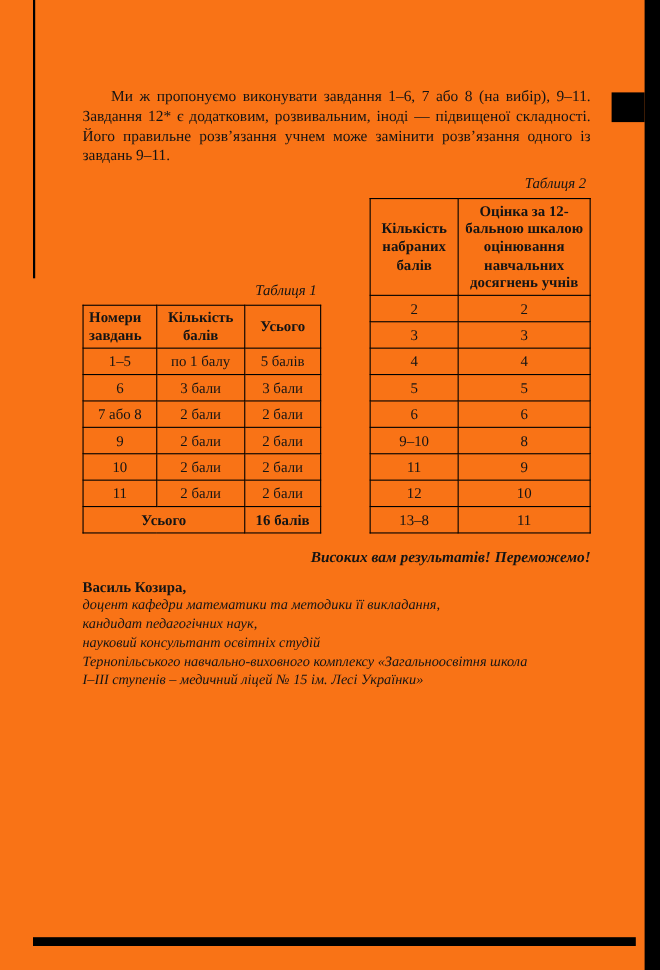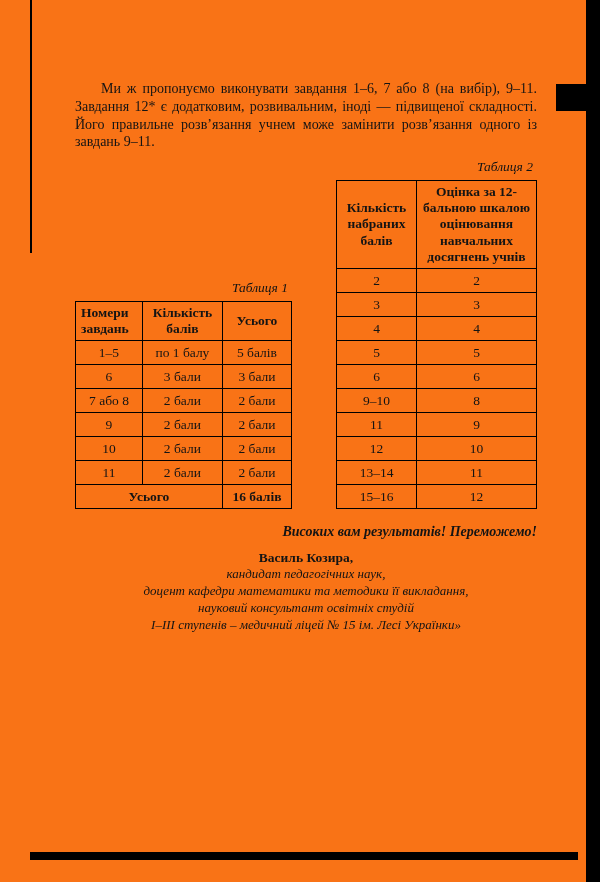--- a/index.html
+++ b/index.html
@@ -62,21 +62,21 @@
   .t2 col.c1 { width:40%; } .t2 col.c2 { width:60%; }
   .bold { font-weight:bold; }
 
   .closing {
     margin:15px 0 10px;
     text-align:right;
     font-style:italic;
     font-weight:bold;
     font-size:14px;
   }
-  .authors { text-align:center; font-size:13px; }
+  .authors { text-align:left; font-size:13px; }
   .author-name { margin:8px 0 0; font-weight:bold; font-size:13.5px; }
   .author-line { margin:0; font-style:italic; line-height:1.3; }
 </style>
 </head>
 <body>
 
 <div class="page">
 
   <div class="artifact left-line"></div>
   <div class="artifact right-bar"></div>
@@ -185,38 +185,35 @@
             </tr>
             <tr>
               <td>11</td>
               <td>9</td>
             </tr>
             <tr>
               <td>12</td>
               <td>10</td>
             </tr>
             <tr>
-              <td>13–14</td>
+              <td>13–8</td>
               <td>11</td>
-            </tr>
-            <tr>
-              <td>15–16</td>
-              <td>12</td>
             </tr>
           </tbody>
         </table>
       </div>
 
     </div>
 
     <p class="closing">Високих вам результатів! Переможемо!</p>
 
     <div class="authors">
       <p class="author-name">Василь Козира,</p>
+      <p class="author-line">доцент кафедри математики та методики її викладання,</p>
       <p class="author-line">кандидат педагогічних наук,</p>
-      <p class="author-line">доцент кафедри математики та методики її викладання,</p>
       <p class="author-line">науковий консультант освітніх студій</p>
 
+      <p class="author-line">Тернопільського навчально-виховного комплексу «Загальноосвітня школа</p>
       <p class="author-line">І–ІІІ ступенів – медичний ліцей № 15 ім. Лесі Українки»</p>
     </div>
 
   </div>
 </div>
 
 </body></html>

